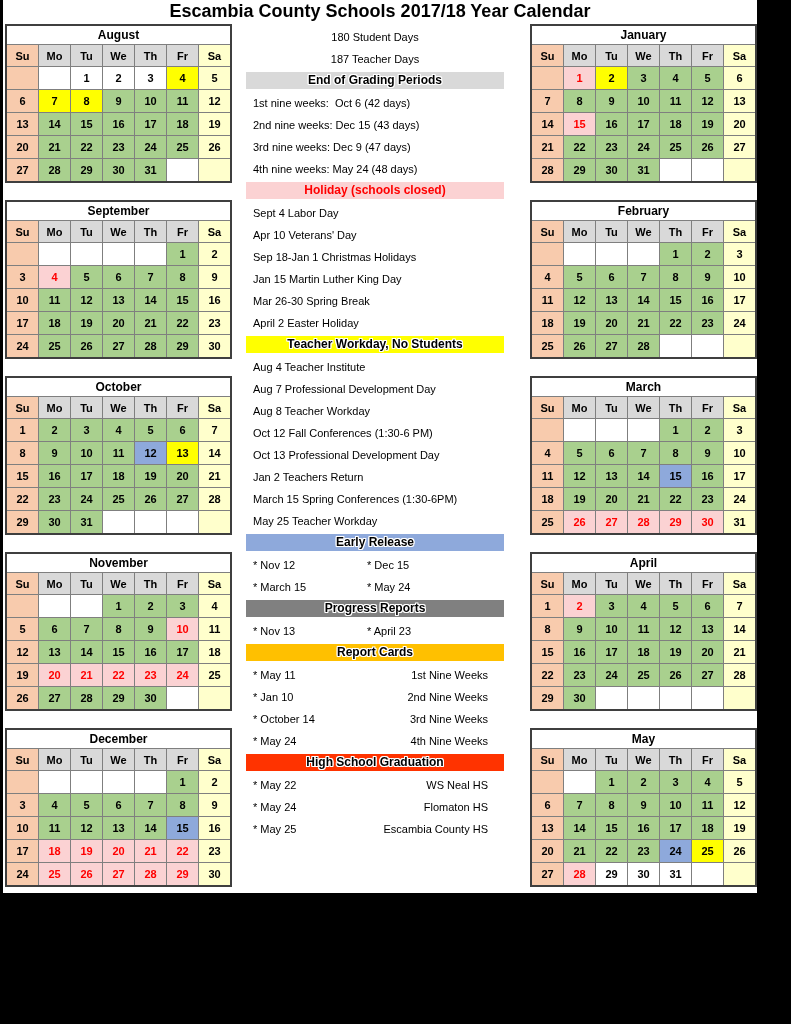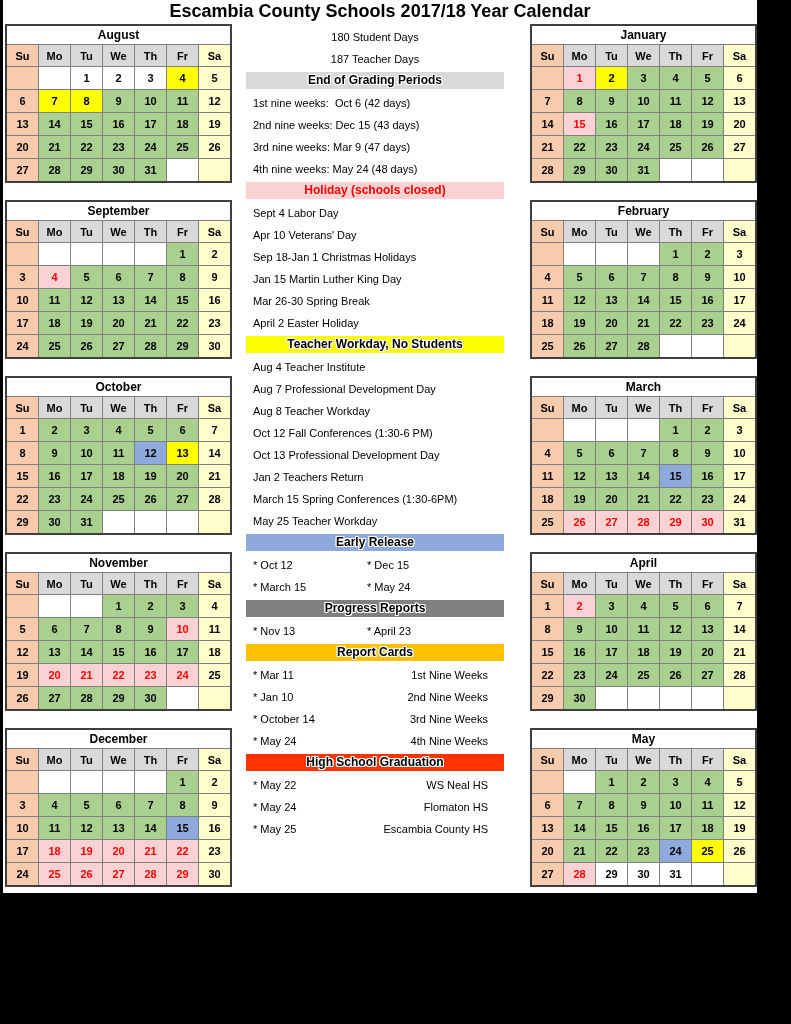--- a/index.html
+++ b/index.html
@@ -301,21 +301,21 @@
       </div>
     </div>
   <div class="col" id="col-center">
       <div class="c-row center">180 Student Days</div>
       <div class="c-row center">187 Teacher Days</div>
       <div class="c-bar-row">
         <div class="c-bar outlined" style="background: rgb(217, 217, 217); color: rgb(0, 0, 0);">End of Grading Periods</div>
       </div>
       <div class="c-row">1st nine weeks:  Oct 6 (42 days)</div>
       <div class="c-row">2nd nine weeks: Dec 15 (43 days)</div>
-      <div class="c-row">3rd nine weeks: Mar 9 (47 days)</div>
+      <div class="c-row">3rd nine weeks: Dec 9 (47 days)</div>
       <div class="c-row">4th nine weeks: May 24 (48 days)</div>
       <div class="c-bar-row">
         <div class="c-bar" style="background: rgb(251, 210, 211); color: rgb(255, 0, 0);">Holiday (schools closed)</div>
       </div>
       <div class="c-row">Sept 4 Labor Day</div>
       <div class="c-row">Apr 10 Veterans' Day</div>
       <div class="c-row">Sep 18-Jan 1 Christmas Holidays</div>
       <div class="c-row">Jan 15 Martin Luther King Day</div>
       <div class="c-row">Mar 26-30 Spring Break</div>
       <div class="c-row">April 2 Easter Holiday</div>
@@ -326,30 +326,30 @@
       <div class="c-row">Aug 7 Professional Development Day</div>
       <div class="c-row">Aug 8 Teacher Workday</div>
       <div class="c-row">Oct 12 Fall Conferences (1:30-6 PM)</div>
       <div class="c-row">Oct 13 Professional Development Day</div>
       <div class="c-row">Jan 2 Teachers Return</div>
       <div class="c-row">March 15 Spring Conferences (1:30-6PM)</div>
       <div class="c-row">May 25 Teacher Workday</div>
       <div class="c-bar-row">
         <div class="c-bar outlined" style="background: rgb(142, 169, 219); color: rgb(0, 0, 0);">Early Release</div>
       </div>
-      <div class="c-row cols"><span class="c1">* Oct 12</span><span class="c2">* Dec 15</span></div>
+      <div class="c-row cols"><span class="c1">* Nov 12</span><span class="c2">* Dec 15</span></div>
       <div class="c-row cols"><span class="c1">* March 15</span><span class="c2">* May 24</span></div>
       <div class="c-bar-row">
         <div class="c-bar outlined" style="background: rgb(128, 128, 128); color: rgb(0, 0, 0);">Progress Reports</div>
       </div>
       <div class="c-row cols"><span class="c1">* Nov 13</span><span class="c2">* April 23</span></div>
       <div class="c-bar-row">
         <div class="c-bar outlined" style="background: rgb(255, 192, 0); color: rgb(0, 0, 0);">Report Cards</div>
       </div>
-      <div class="c-row split"><span class="c1">* Mar 11</span><span class="c2">1st Nine Weeks</span></div>
+      <div class="c-row split"><span class="c1">* May 11</span><span class="c2">1st Nine Weeks</span></div>
       <div class="c-row split"><span class="c1">* Jan 10</span><span class="c2">2nd Nine Weeks</span></div>
       <div class="c-row split"><span class="c1">* October 14</span><span class="c2">3rd Nine Weeks</span></div>
       <div class="c-row split"><span class="c1">* May 24</span><span class="c2">4th Nine Weeks</span></div>
       <div class="c-bar-row">
         <div class="c-bar outlined" style="background: rgb(255, 51, 0); color: rgb(0, 0, 0);">High School Graduation</div>
       </div>
       <div class="c-row split"><span class="c1">* May 22</span><span class="c2">WS Neal HS</span></div>
       <div class="c-row split"><span class="c1">* May 24</span><span class="c2">Flomaton HS</span></div>
       <div class="c-row split"><span class="c1">* May 25</span><span class="c2">Escambia County HS</span></div>
     </div>

